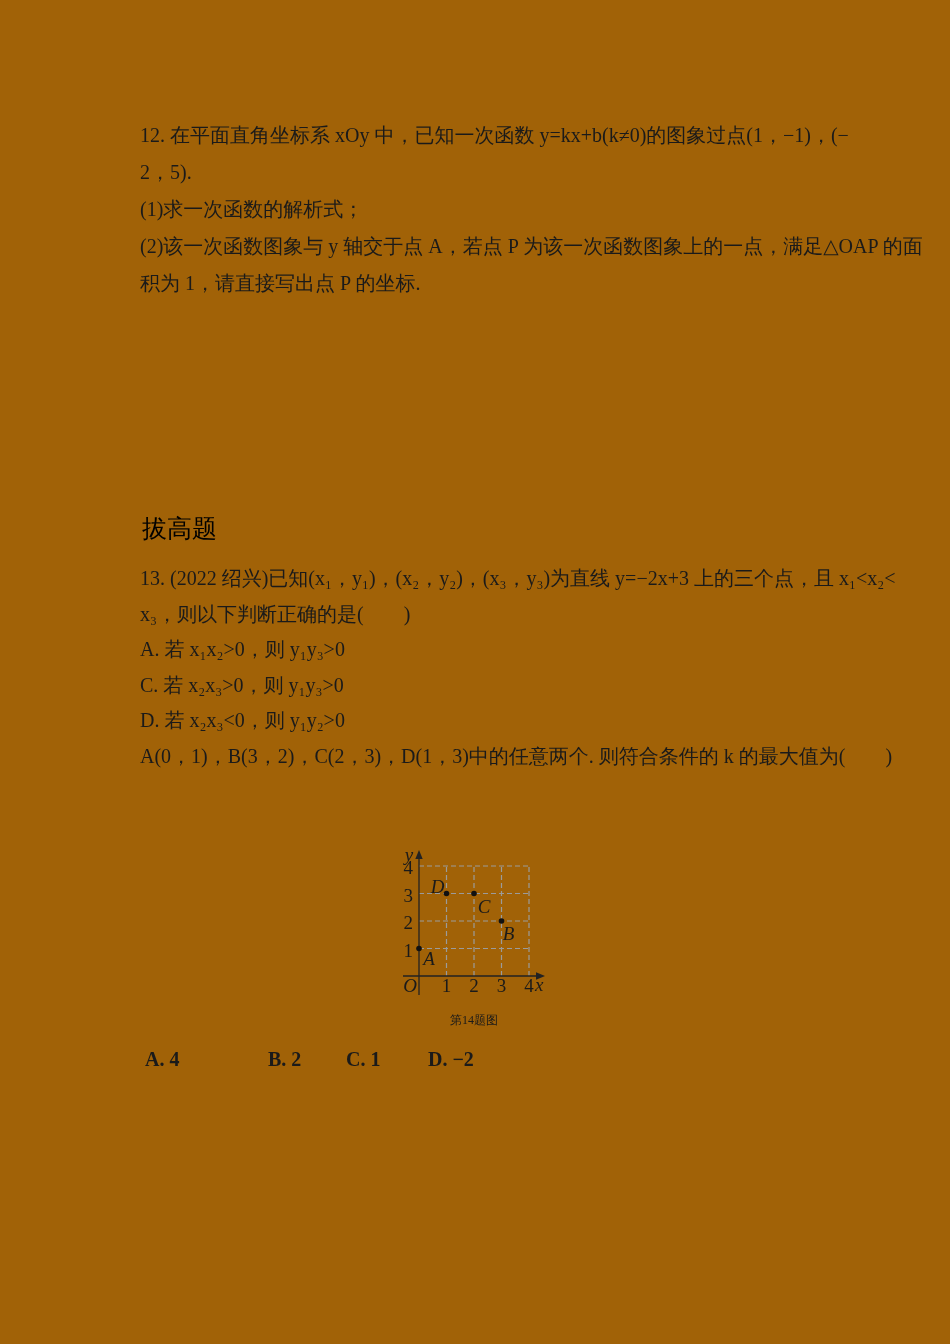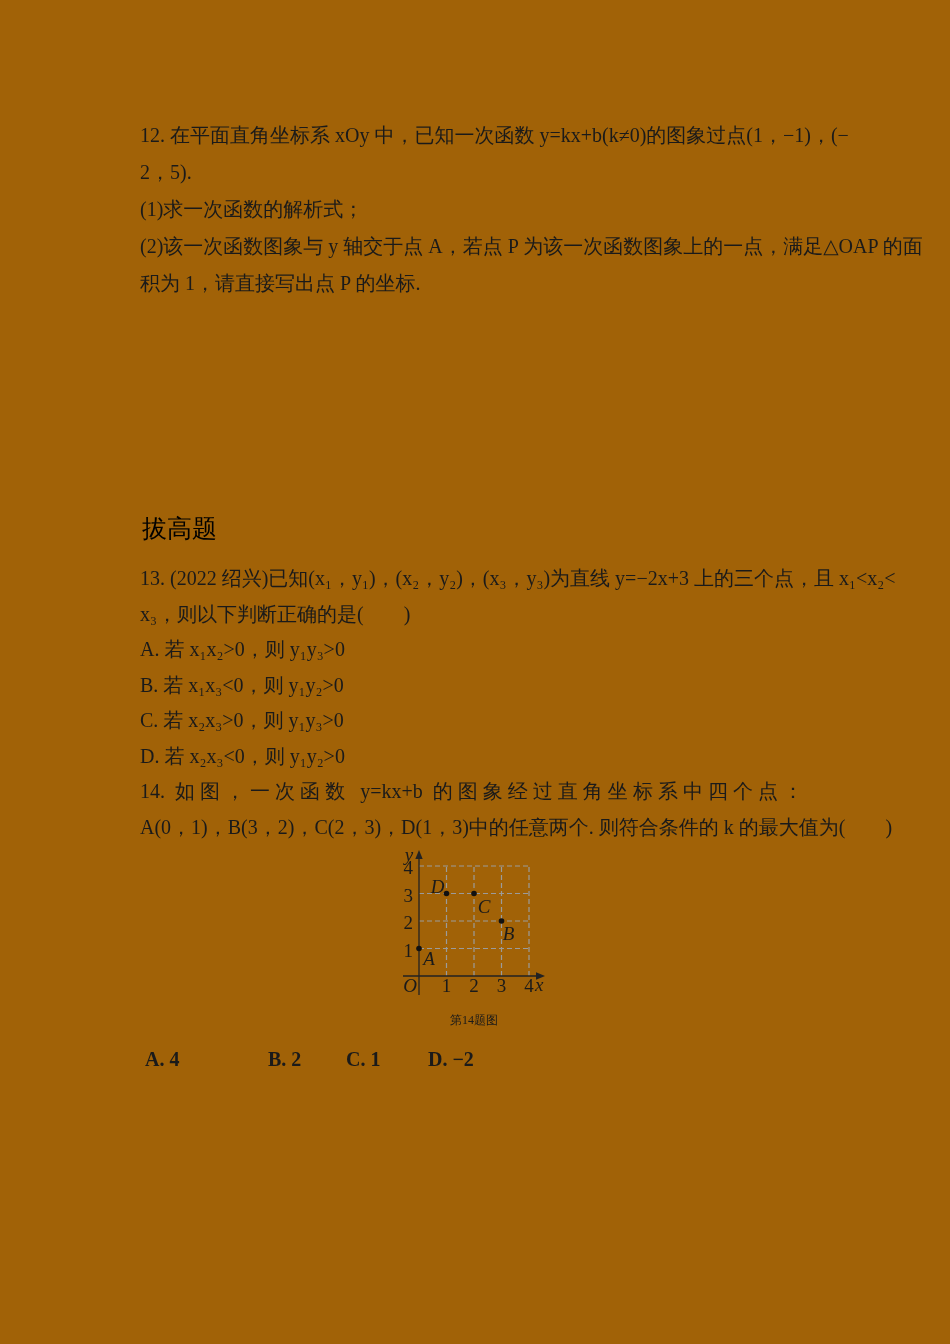--- a/index.html
+++ b/index.html
@@ -38,24 +38,22 @@
     <div class="line">(2)该一次函数图象与 y 轴交于点 A，若点 P 为该一次函数图象上的一点，满足△OAP 的面</div>
     <div class="line">积为 1，请直接写出点 P 的坐标.</div>
   </div>
 
   <div class="section-heading">拔高题</div>
 
   <div class="textblock block1314" style="top:561px;">
     <div class="line">13. (2022 绍兴)已知(x₁，y₁)，(x₂，y₂)，(x₃，y₃)为直线 y=−2x+3 上的三个点，且 x₁&lt;x₂&lt;</div>
     <div class="line">x₃，则以下判断正确的是(        )</div>
     <div class="line">A. 若 x₁x₂&gt;0，则 y₁y₃&gt;0</div>
-    <div class="line">B. 若 x₁x₃&lt;0，则 y₁y₂&gt;0</div>
     <div class="line">C. 若 x₂x₃&gt;0，则 y₁y₃&gt;0</div>
     <div class="line">D. 若 x₂x₃&lt;0，则 y₁y₂&gt;0</div>
-    <div class="line justified">14. 如图，一次函数 y=kx+b 的图象经过直角坐标系中四个点：</div>
     <div class="line">A(0，1)，B(3，2)，C(2，3)，D(1，3)中的任意两个. 则符合条件的 k 的最大值为(        )</div>
   </div>
 
   <div class="graph-wrap">
     <svg id="q14-graph" width="158" height="160" viewBox="0 0 158 160" xmlns="http://www.w3.org/2000/svg">
         <line x1="51.5" y1="133" x2="51.5" y2="23" class="grid"></line>
         <text x="51.5" y="149" text-anchor="middle">1</text>
         <line x1="79" y1="133" x2="79" y2="23" class="grid"></line>
         <text x="79" y="149" text-anchor="middle">2</text>
         <line x1="106.5" y1="133" x2="106.5" y2="23" class="grid"></line>

